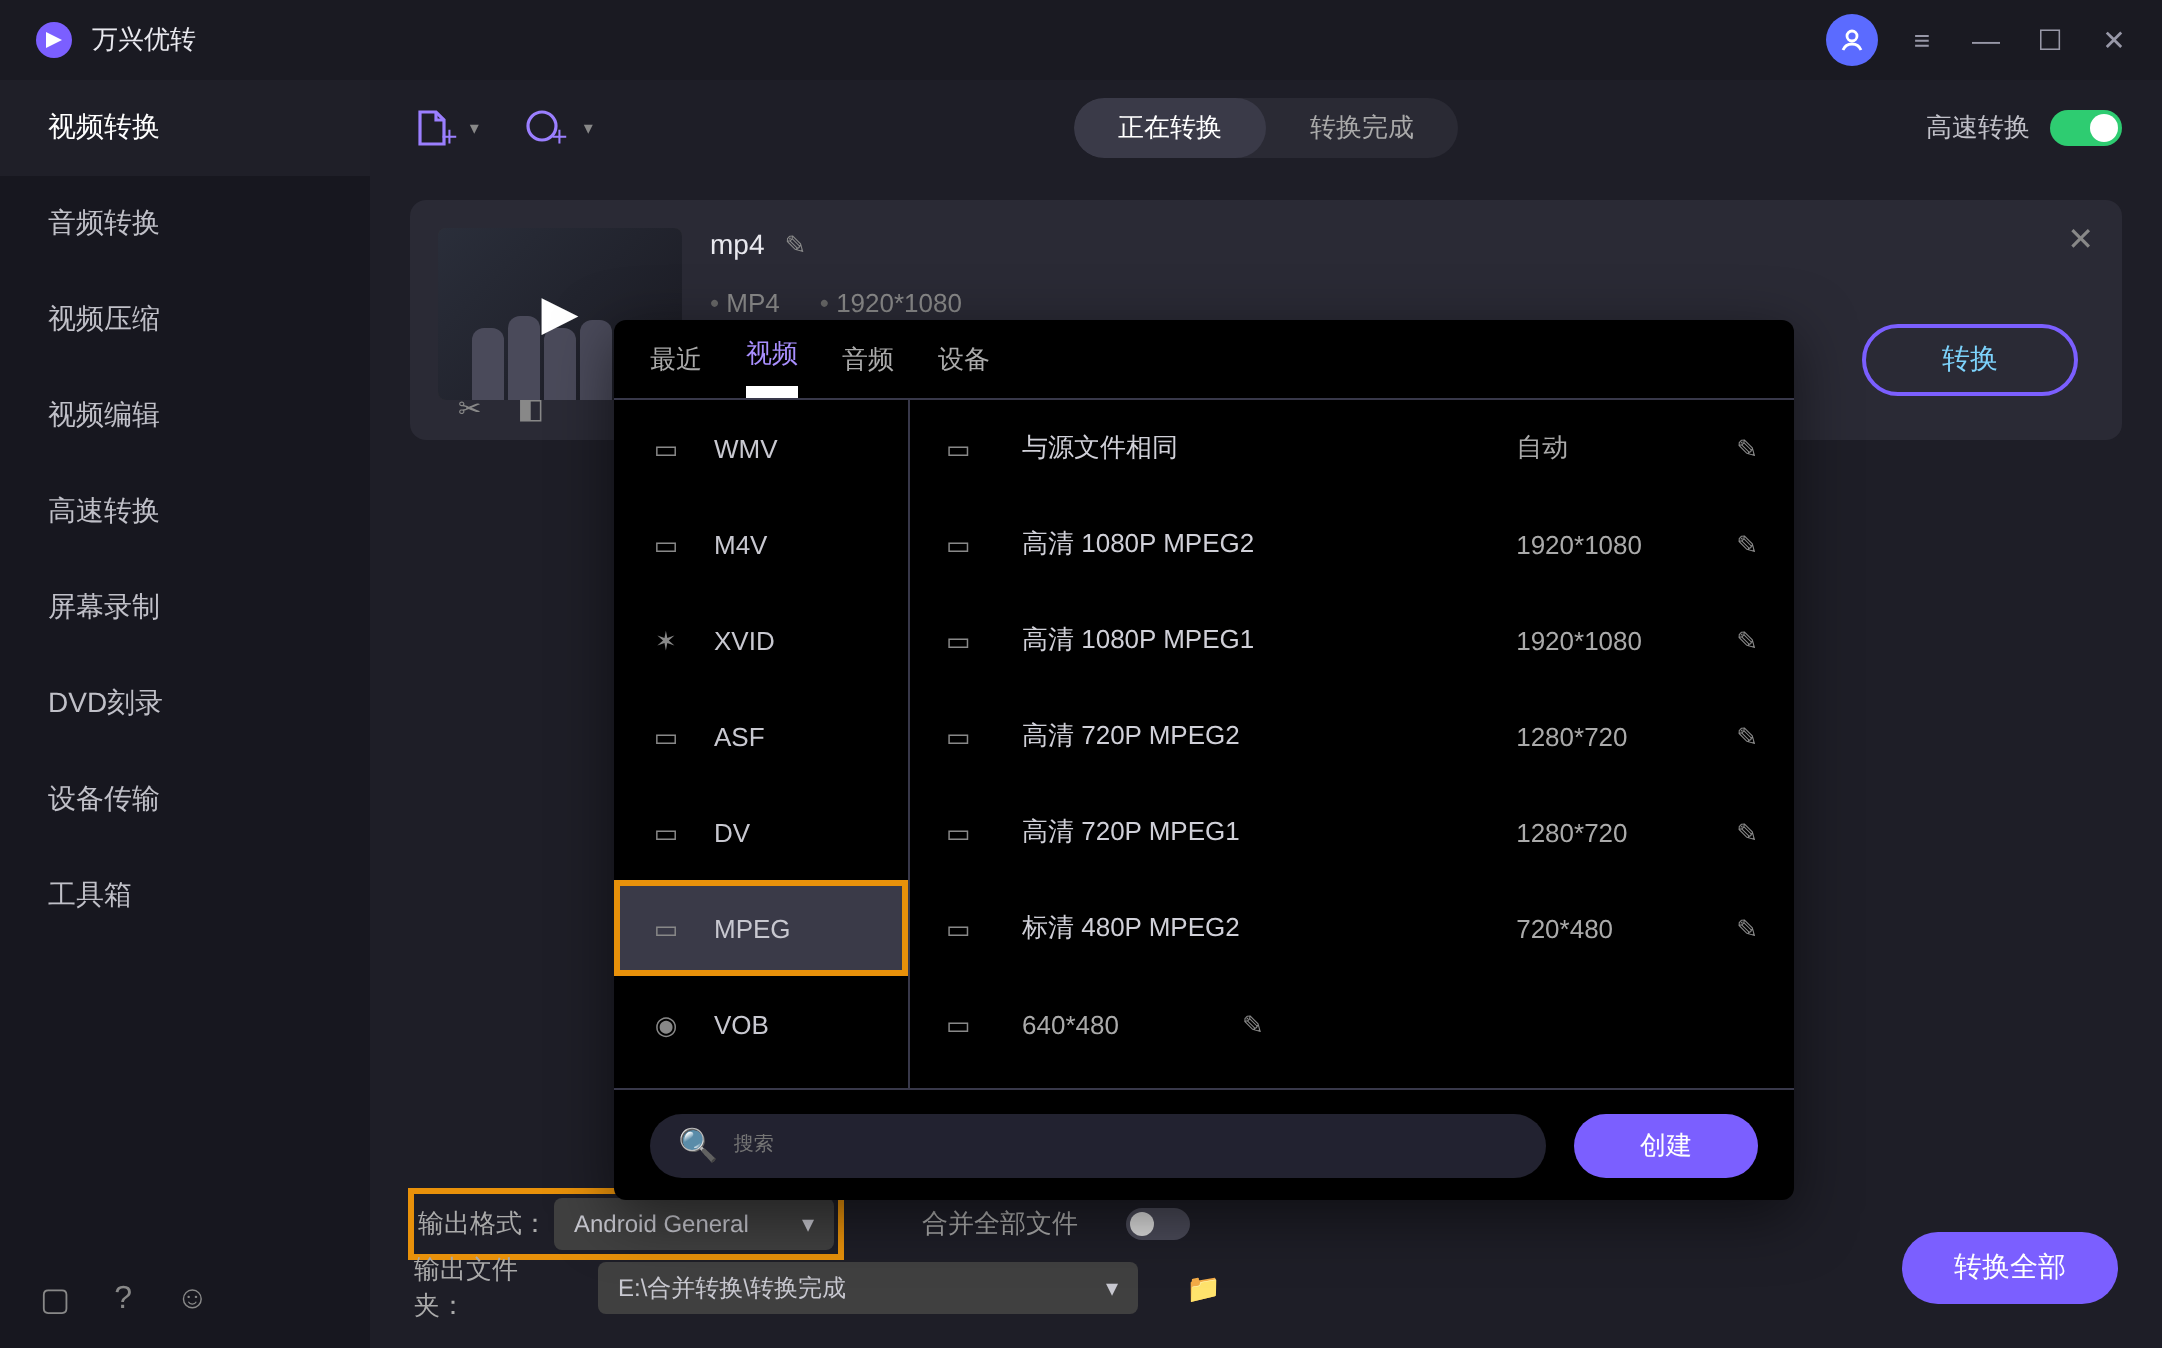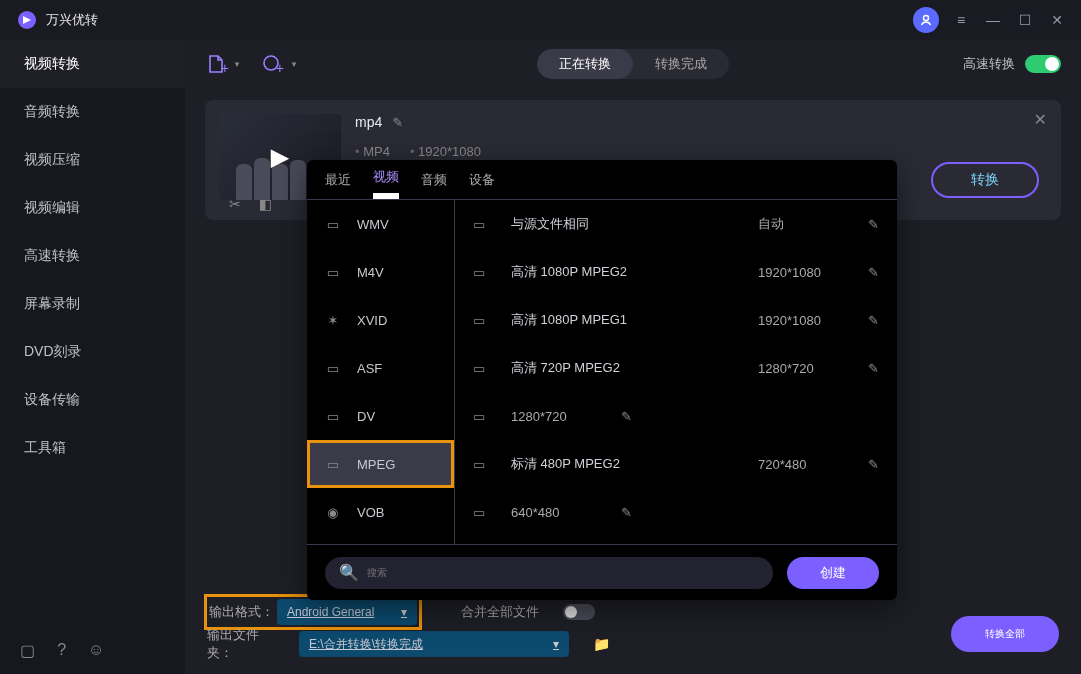--- a/index.html
+++ b/index.html
@@ -94,26 +94,26 @@
 .res-name { flex:1; color:#d0d0d8;}
 .res-dim { width:110px; color:#aaa;}
 .res-edit { color:#888; font-size:13px;}
 .popup-footer { height:56px; display:flex; align-items:center; padding:0 18px; gap:14px; border-top:1px solid #38384a;}
 .search-box { flex:1; height:32px; background:#222230; border-radius:16px; display:flex; align-items:center; padding:0 14px; gap:8px; color:#666;}
 .search-box input { flex:1; background:none; border:none; outline:none; color:#ccc; font-size:10px;}
 .create-btn { width:92px; height:32px; background:#7b5fff; border-radius:16px; display:flex; align-items:center; justify-content:center; color:#fff; font-size:13px;}
 .bottom-bar { position:absolute; bottom:0; left:185px; right:0; padding: 8px 22px 14px 22px;}
 .bb-row { display:flex; align-items:center; height:32px; gap:24px; font-size:13px;}
 .bb-label { color:#aaa; width:68px;}
-.bb-select { width:140px; height:26px; background:#0c4a6e; border-radius:4px; display:flex; align-items:center; justify-content:space-between; padding:0 10px; color:#c8c8d0; font-size:12px;text-decoration:underline;}
+.bb-select { width:140px; height:26px; background:#404040; border-radius:4px; display:flex; align-items:center; justify-content:space-between; padding:0 10px; color:#c8c8d0; font-size:12px;}
 .bb-select.wide{ width:270px;}
 .merge-label{ margin-left:18px; color:#aaa;}
 .switch-off { width:32px; height:16px; background:#4a4a58; border-radius:8px; position:relative;}
 .switch-off::after{content:''; position:absolute; left:2px; top:2px; width:12px; height:12px; background:#ddd; border-radius:50%;}
-.convert-all { position:absolute; right:22px; bottom:22px; width:108px; height:36px; background:#7b5fff; border-radius:18px; display:flex; align-items:center; justify-content:center; color:#fff; font-size:10px;}
+.convert-all { position:absolute; right:22px; bottom:22px; width:108px; height:36px; background:#7b5fff; border-radius:18px; display:flex; align-items:center; justify-content:center; color:#fff; font-size:14px;}
 .folder-ic{ color:#888; font-size:14px;}
 .hl-wrap { outline:3px solid #e8910a; padding:2px; display:inline-flex; align-items:center;}
 </style>
 </head>
 <body>
 
 <div class="titlebar">
   <div class="logo">
     <svg width="20" height="20" viewBox="0 0 20 20">
         <circle cx="10" cy="10" r="9" fill="#7b5fff"></circle>
@@ -271,20 +271,21 @@
           <span class="res-edit">✎</span>
         </div>
       <div class="res-row">
           <span class="res-ic">▭</span>
           <span class="res-name">高清 720P MPEG2</span>
           <span class="res-dim">1280*720</span>
           <span class="res-edit">✎</span>
         </div>
       <div class="res-row">
           <span class="res-ic">▭</span>
+          <span class="res-name">高清 720P MPEG1</span>
           <span class="res-dim">1280*720</span>
           <span class="res-edit">✎</span>
         </div>
       <div class="res-row">
           <span class="res-ic">▭</span>
           <span class="res-name">标清 480P MPEG2</span>
           <span class="res-dim">720*480</span>
           <span class="res-edit">✎</span>
         </div>
       <div class="res-row">

